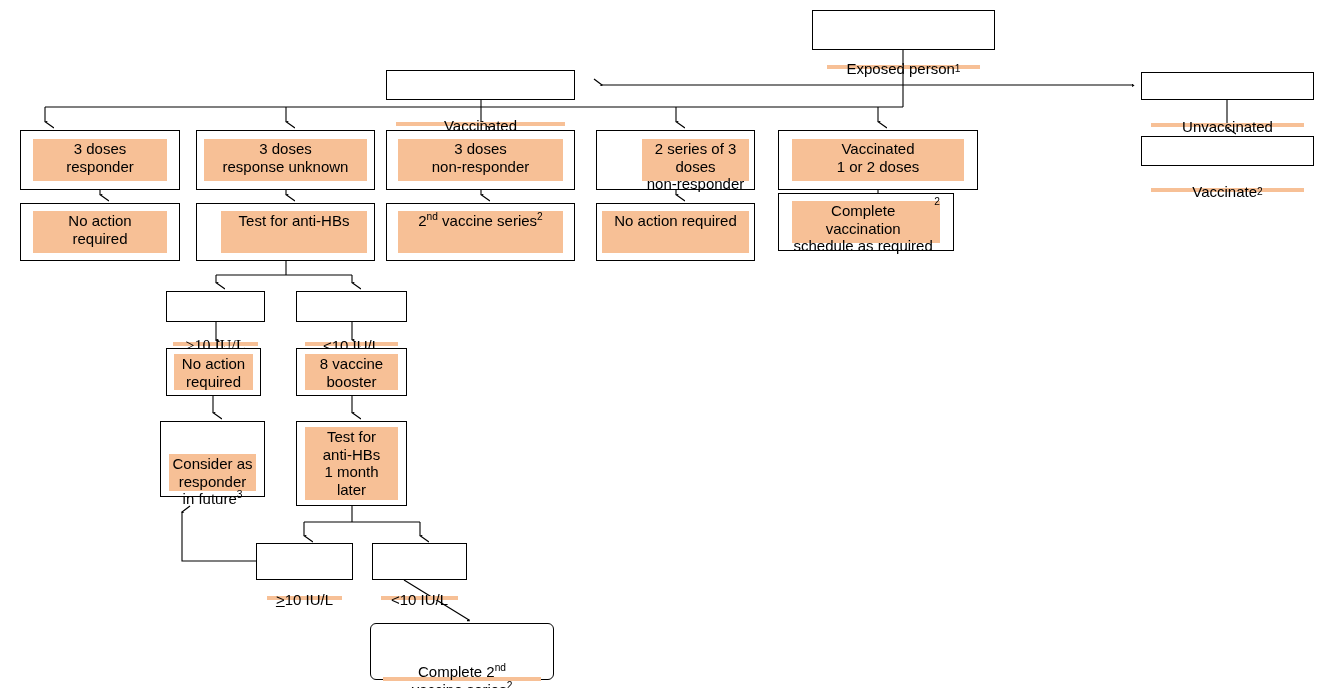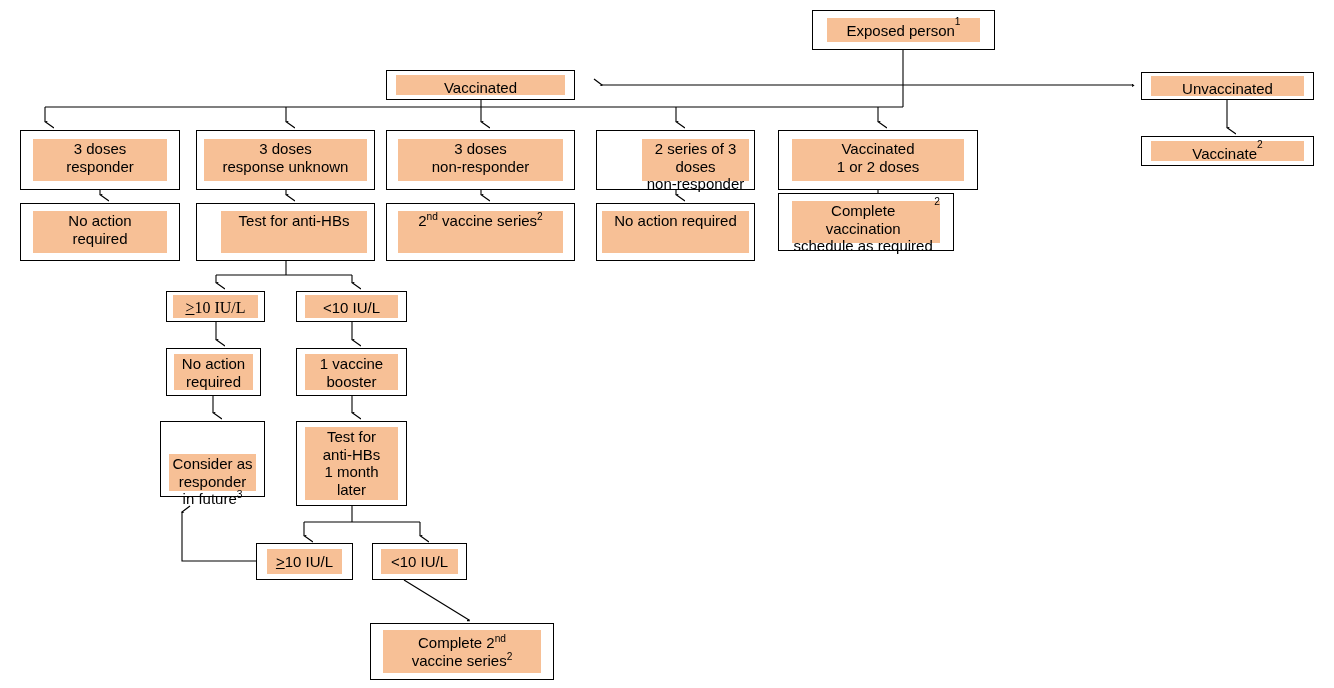--- a/index.html
+++ b/index.html
@@ -34,21 +34,21 @@
     display: flex;
     align-items: flex-start;
     justify-content: center;
     text-align: center;
     line-height: 1.18;
     color: #000000;
     font-size: 15px;
     white-space: pre-line;
     padding-top: 1px;
   }
-  .fill.mid { padding-top: 4px; }
+  .fill.mid { align-items: center; padding-top: 4px; margin-top: 47px; }
   .serif { font-family: "Liberation Serif", serif; font-size: 16px; }
   sup { font-size: 0.68em; vertical-align: super; line-height: 0; }
   .ge { text-decoration: underline; }
 </style>
 </head>
 <body>
 
 <div id="canvas">
 
   <svg id="wires" viewBox="0 0 1334 688">
@@ -218,21 +218,21 @@
 
   <div class="node" style="left:166px;top:348px;width:95px;height:48px;">
     <div class="fill" style="left:7px;top:5px;right:7px;bottom:5px;">
       <span>No action
 required</span>
     </div>
   </div>
 
   <div class="node" style="left:296px;top:348px;width:111px;height:48px;">
     <div class="fill" style="left:8px;top:5px;right:8px;bottom:5px;">
-      <span>1 vaccine
+      <span>8 vaccine
 booster</span>
     </div>
   </div>
 
   <div class="node" style="left:160px;top:421px;width:105px;height:76px;">
     <div class="fill" style="left:8px;top:5px;right:8px;bottom:5px;margin-top:27px;">
       <span><span>Consider  as
 responder
 in future</span><sup>3</sup></span>
     </div>
@@ -252,20 +252,20 @@
       <span><span class="ge">&gt;</span><span>10 IU/L</span></span>
     </div>
   </div>
 
   <div class="node" style="left:372px;top:543px;width:95px;height:37px;">
     <div class="fill mid" style="left:8px;top:5px;right:8px;bottom:5px;">
       <span><span>&lt;</span><span>10 IU/L</span></span>
     </div>
   </div>
 
-  <div class="node" style="left:370px;top:623px;width:184px;height:57px;">
+  <div class="node" style="left:370px;top:623px;width:184px;height:57px;border-radius:6px;">
     <div class="fill mid" style="left:12px;top:6px;right:12px;bottom:6px;">
       <span><span>Complete 2</span><sup>nd</sup><span>
 vaccine series</span><sup>2</sup></span>
     </div>
   </div>
 
 </div>
 
 </body></html>

